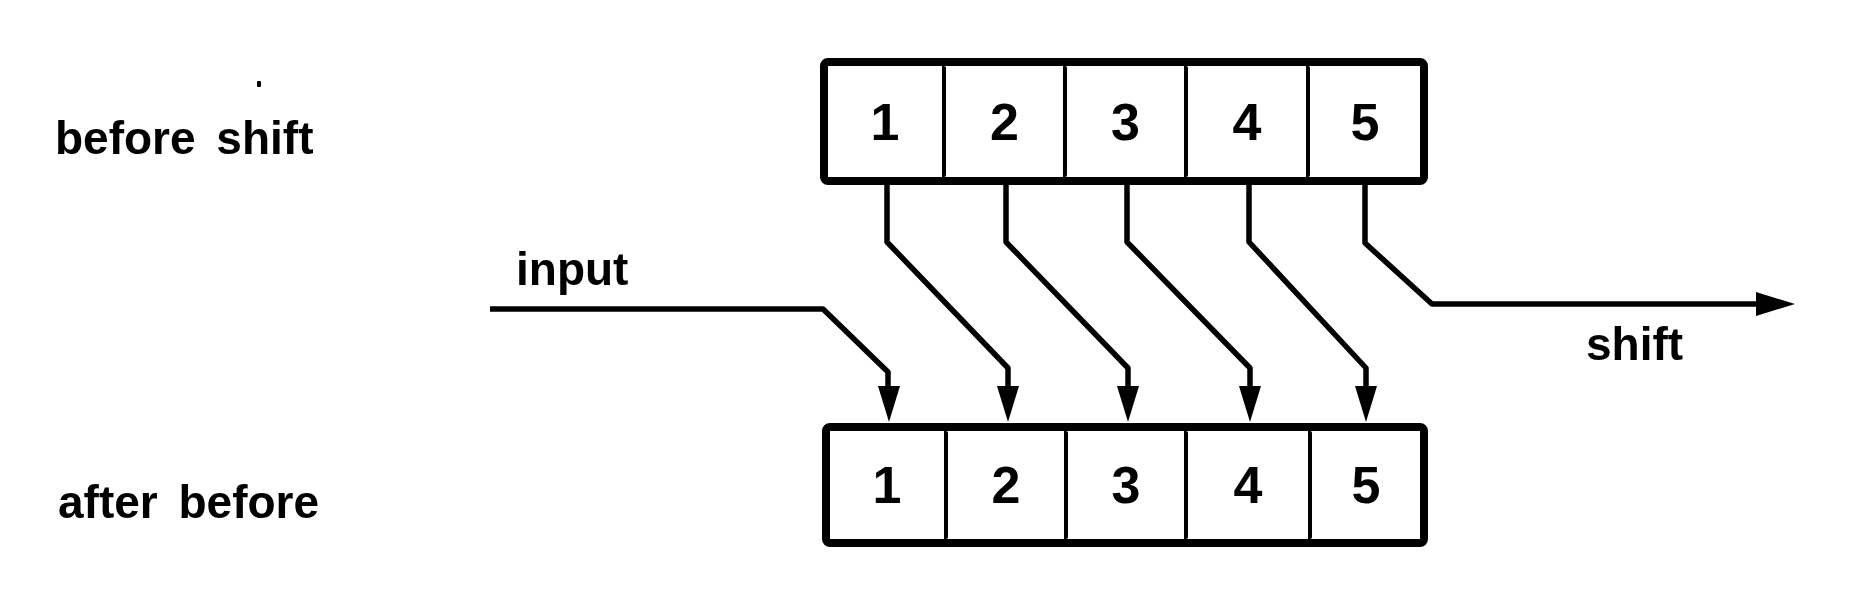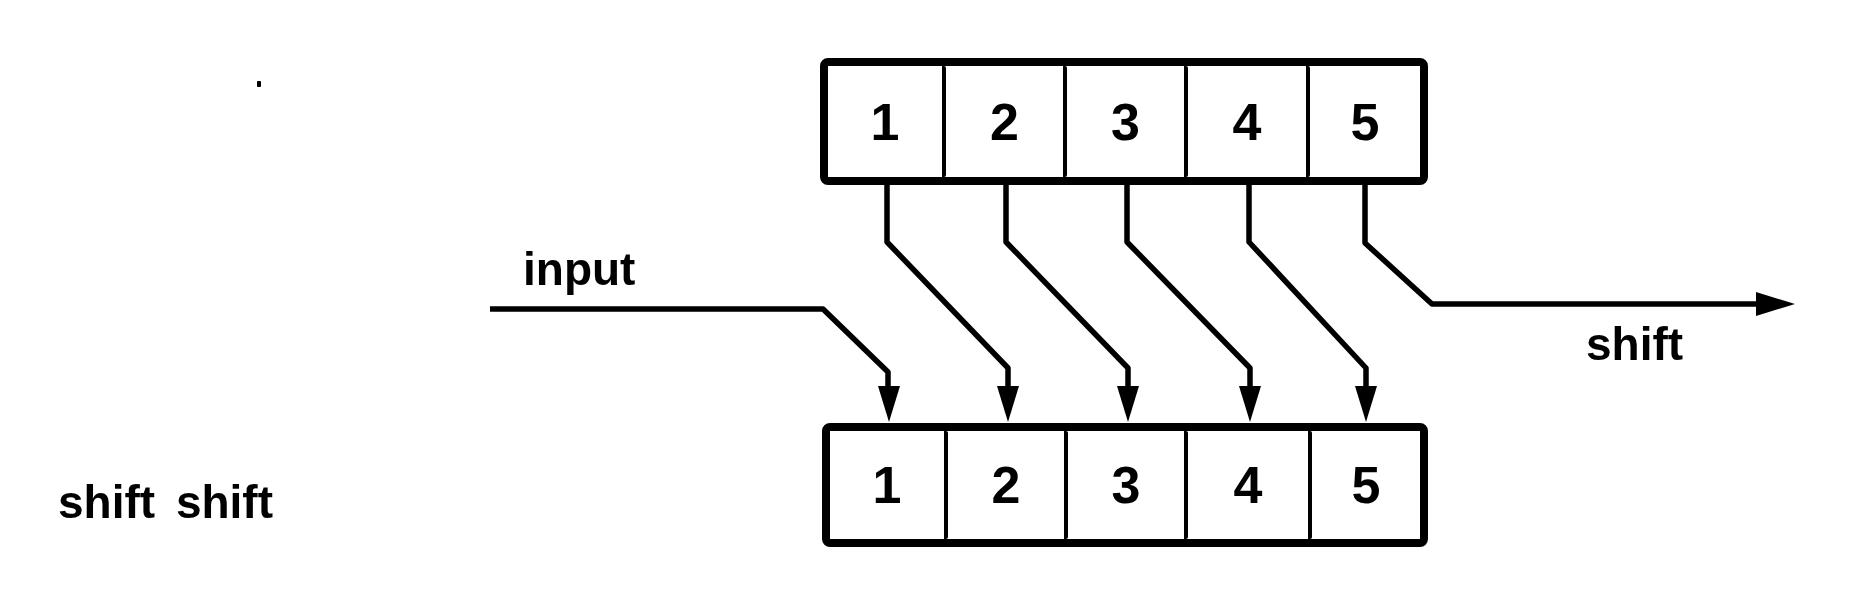--- a/index.html
+++ b/index.html
@@ -21,21 +21,21 @@
     font-weight: 700;
     font-size: 46px;
     line-height: 1;
     letter-spacing: 0px;
     word-spacing: 8px;
     color: var(--ink);
     white-space: nowrap;
   }
   .label.before { left: 55px;   top: 115px; }
   .label.after  { left: 58px;   top: 479px; }
-  .label.input  { left: 516px;  top: 246px; margin-left: 7px; }
+  .label.input  { left: 516px;  top: 246px; }
   .label.output { left: 1586px; top: 321px; }
 
   .register {
     position: absolute;
     display: grid;
     border: 8px solid var(--ink);
     border-radius: 8px;
     background: var(--paper);
   }
   .register.top {
@@ -81,21 +81,22 @@
     width: 4px; height: 6px;
     background: var(--ink);
     border-radius: 1px;
   }
 </style>
 </head>
 <body>
 
 <div class="canvas">
 
-  <div class="label after">shift shift</div>
+  <div class="label before">before shift</div>
+  <div class="label after">after before</div>
   <div class="label input">input</div>
   <div class="label output">shift</div>
 
   <div class="register top">
     <div class="cell">1</div>
     <div class="cell">2</div>
     <div class="cell">3</div>
     <div class="cell">4</div>
     <div class="cell">5</div>
   </div>

